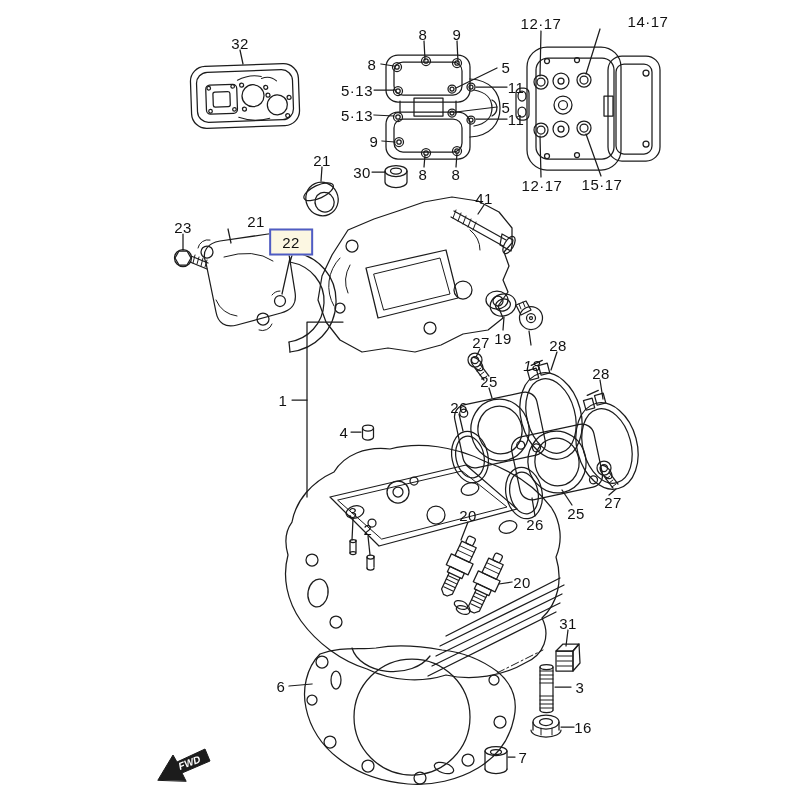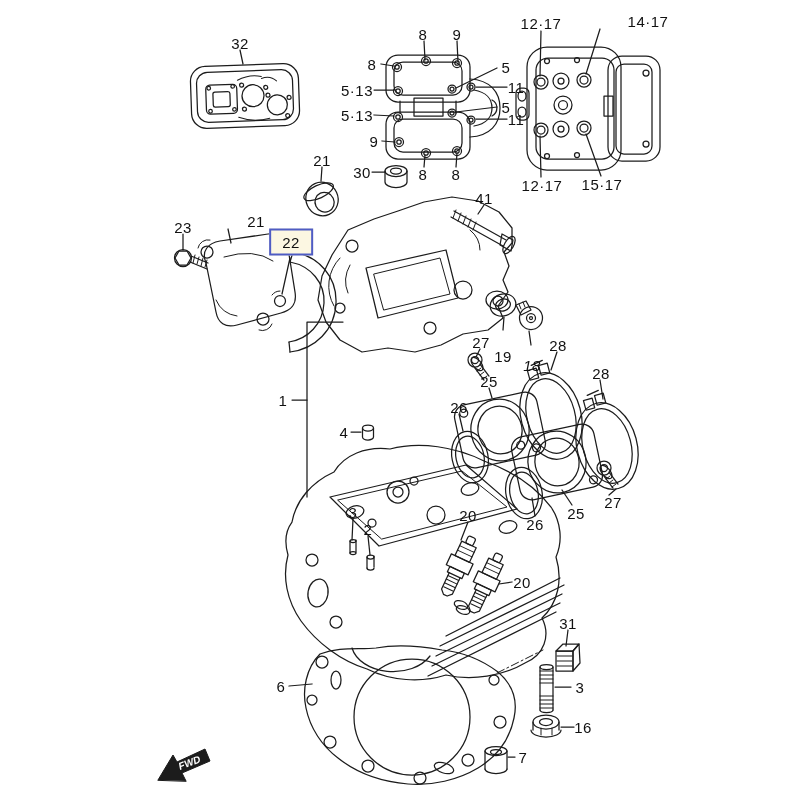--- a/index.html
+++ b/index.html
@@ -472,21 +472,21 @@
       <div class="part-label" style="left: 541px; top: 23px;">12·17</div>
       <div class="part-label" style="left: 601px; top: 21px; margin-left: 47px;">14·17</div>
       <div class="part-label" style="left: 542px; top: 185px;">12·17</div>
       <div class="part-label" style="left: 602px; top: 184px;">15·17</div>
       <div class="part-label" style="left: 322px; top: 160px;">21</div>
       <div class="part-label" style="left: 362px; top: 172px;">30</div>
       <div class="part-label" style="left: 183px; top: 227px;">23</div>
       <div class="part-label" style="left: 228px; top: 221px; margin-left: 28px;">21</div>
       <div class="part-label highlighted" style="left: 291px; top: 242px; text-align: center;">22</div>
       <div class="part-label" style="left: 484px; top: 198px;">41</div>
-      <div class="part-label" style="left: 503px; top: 356px;">19</div>
+      <div class="part-label" style="left: 503px; top: 338px;">19</div>
       <div class="part-label" style="left: 532px; top: 365px; font-style: italic;">18</div>
       <div class="part-label" style="left: 481px; top: 342px;">27</div>
       <div class="part-label" style="left: 489px; top: 381px;">25</div>
       <div class="part-label" style="left: 459px; top: 407px;">26</div>
       <div class="part-label" style="left: 558px; top: 345px;">28</div>
       <div class="part-label" style="left: 601px; top: 373px;">28</div>
       <div class="part-label" style="left: 283px; top: 400px;">1</div>
       <div class="part-label" style="left: 344px; top: 432px;">4</div>
       <div class="part-label" style="left: 353px; top: 512px;">3</div>
       <div class="part-label" style="left: 368px; top: 529px;">2</div>

